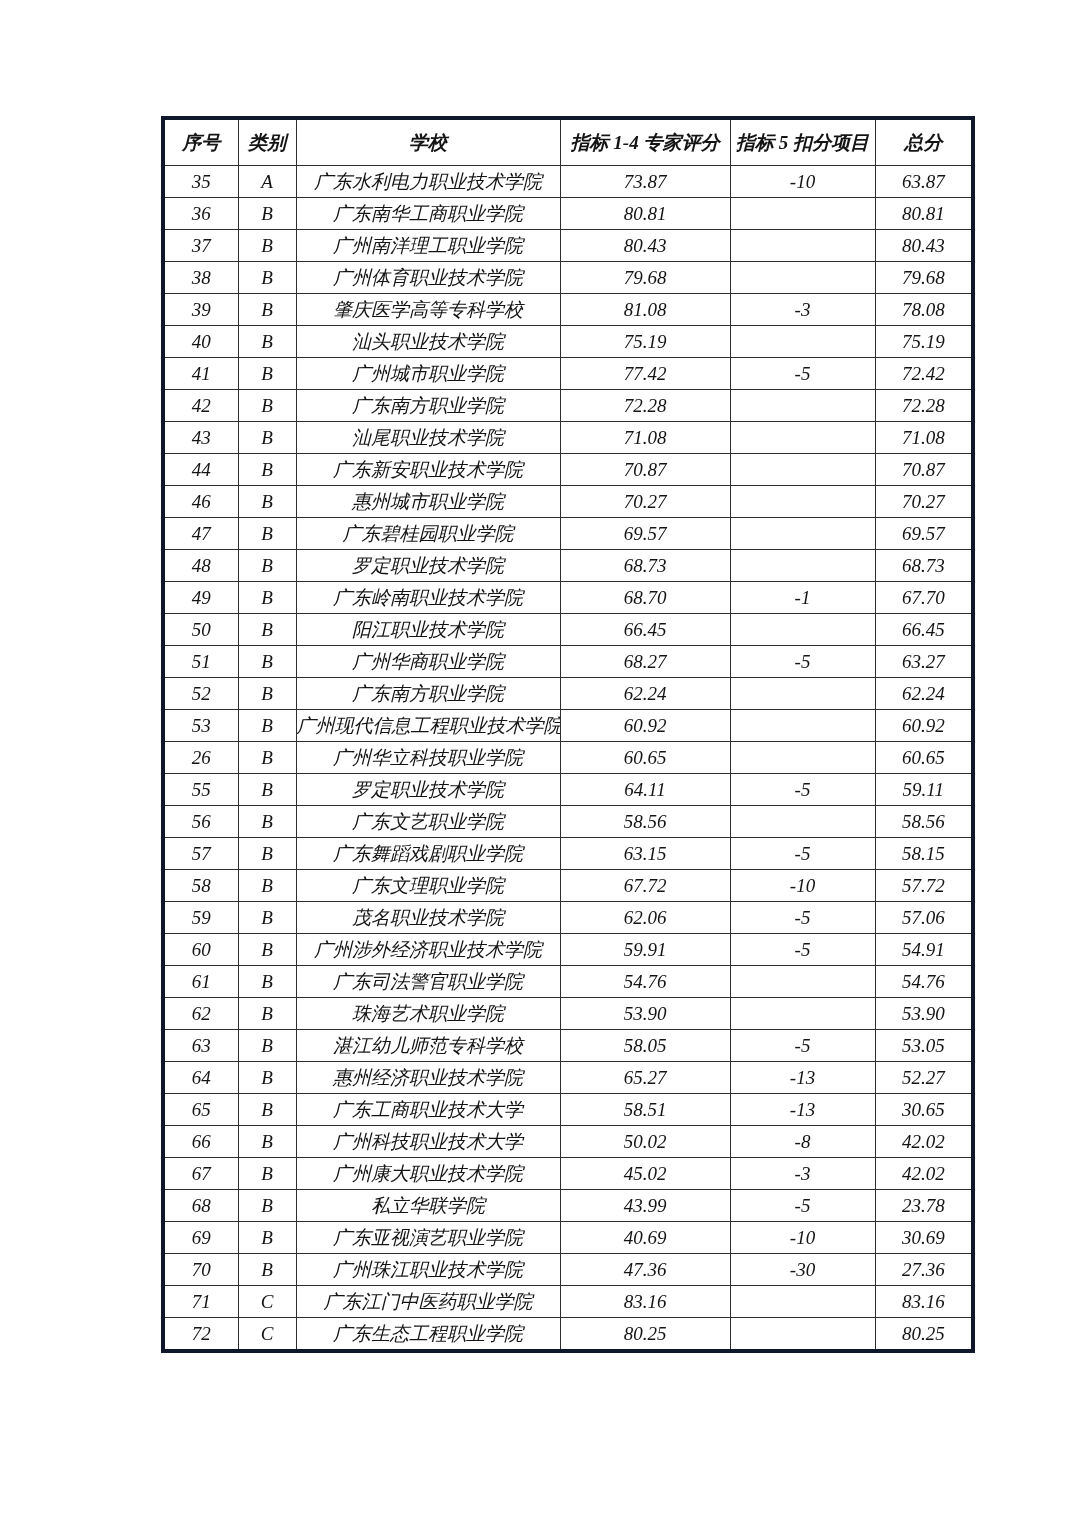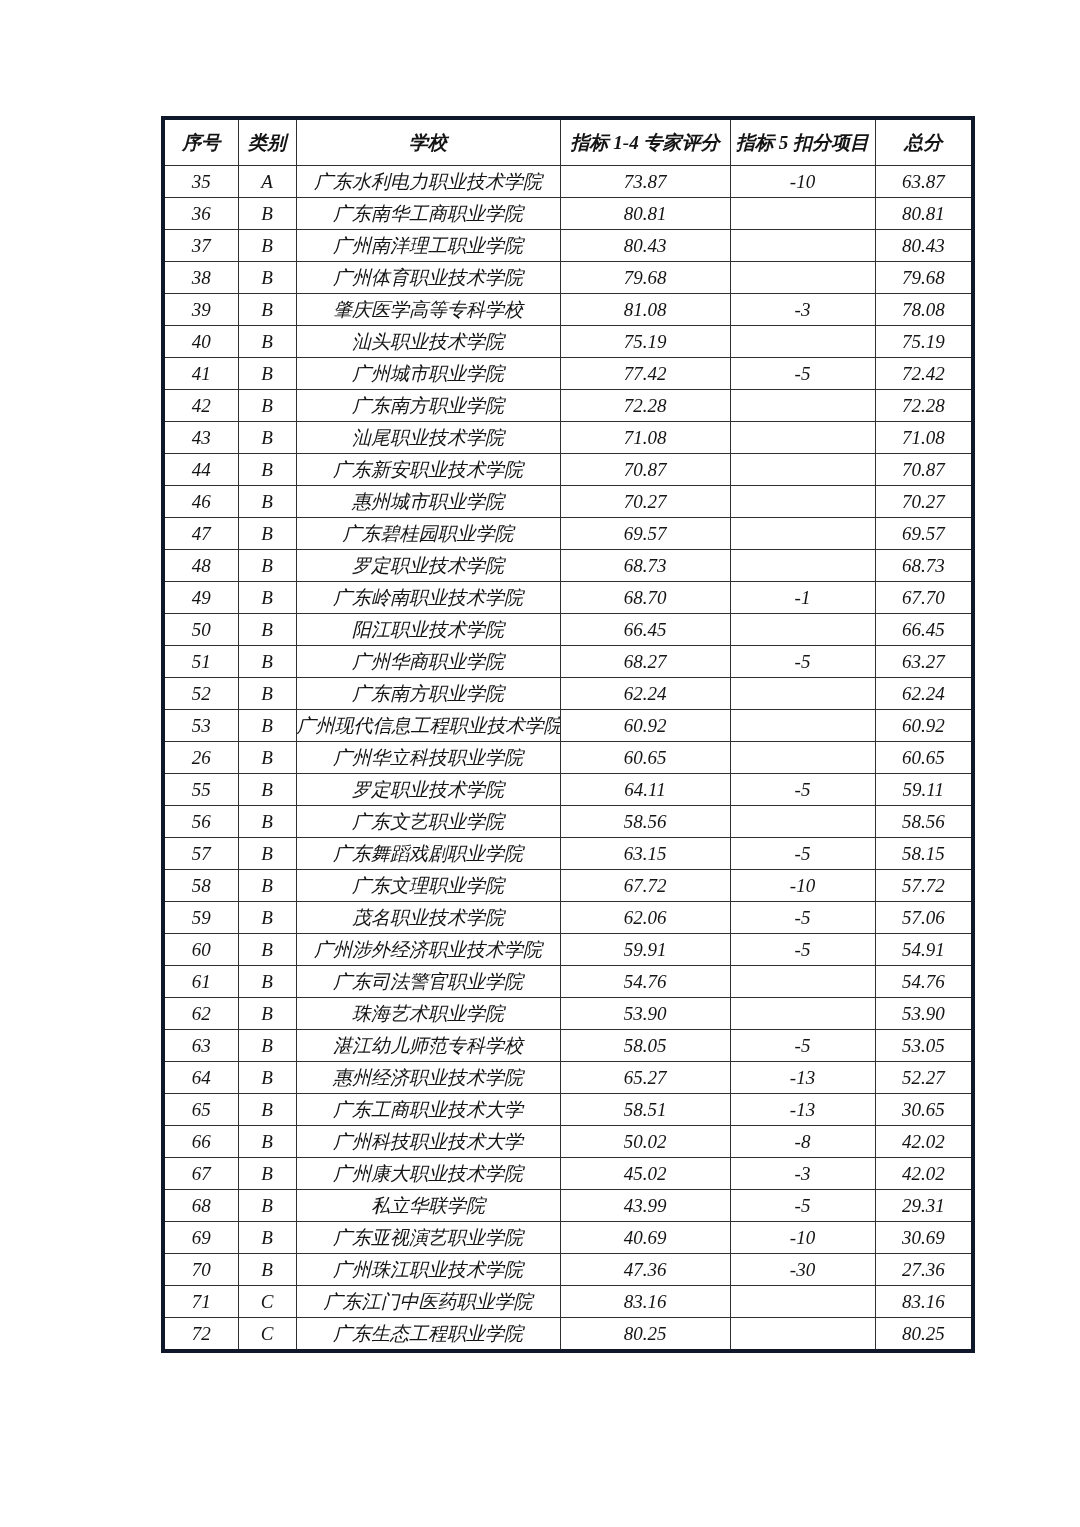--- a/index.html
+++ b/index.html
@@ -328,21 +328,21 @@
           <td>45.02</td>
           <td>-3</td>
           <td>42.02</td>
         </tr>
         <tr>
           <td>68</td>
           <td>B</td>
           <td>私立华联学院</td>
           <td>43.99</td>
           <td>-5</td>
-          <td>29.31</td>
+          <td>23.78</td>
         </tr>
         <tr>
           <td>69</td>
           <td>B</td>
           <td>广东亚视演艺职业学院</td>
           <td>40.69</td>
           <td>-10</td>
           <td>30.69</td>
         </tr>
         <tr>

